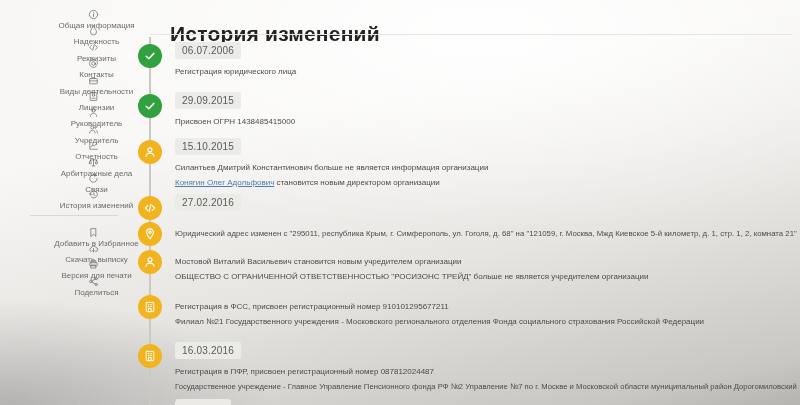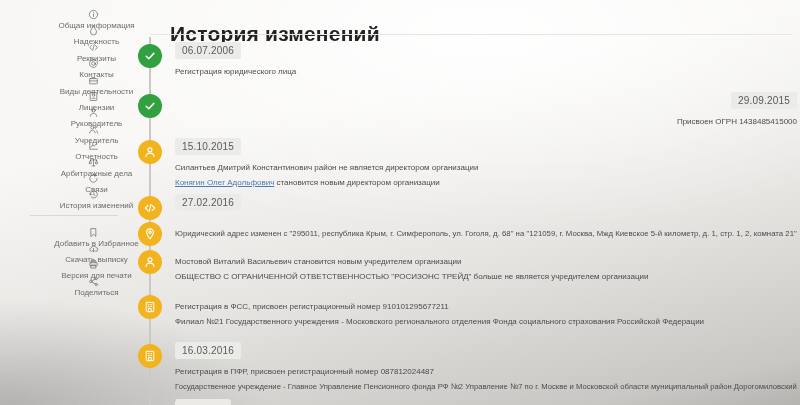--- a/index.html
+++ b/index.html
@@ -204,28 +204,28 @@
       <svg width="14" height="14" viewBox="0 0 24 24" fill="none" stroke="#ffffff" stroke-linecap="round" stroke-linejoin="round" stroke-width="2.6">
         <polyline points="5.5,12.5 10,16.8 18.5,7.5"></polyline>
       </svg>
     </div>
     <div class="event" style="top: 40px;"><span class="date-badge">06.07.2006</span><br><div class="line">Регистрация юридического лица</div></div>
     <div class="dot" style="background: rgb(49, 160, 62); top: 94px;">
       <svg width="14" height="14" viewBox="0 0 24 24" fill="none" stroke="#ffffff" stroke-linecap="round" stroke-linejoin="round" stroke-width="2.6">
         <polyline points="5.5,12.5 10,16.8 18.5,7.5"></polyline>
       </svg>
     </div>
-    <div class="event" style="top: 90px; text-align: right;"><span class="date-badge">29.09.2015</span><br><div class="line">Присвоен ОГРН 1438485415000</div></div>
+    <div class="event" style="top: 90px;"><span class="date-badge">29.09.2015</span><br><div class="line">Присвоен ОГРН 1438485415000</div></div>
     <div class="dot" style="background: rgb(241, 179, 30); top: 140px;">
       <svg width="14" height="14" viewBox="0 0 24 24" fill="none" stroke="#ffffff" stroke-linecap="round" stroke-linejoin="round" stroke-width="2">
         <circle cx="12" cy="8.2" r="3.4"></circle>
         <path d="M5.2 19.6c0-3.8 3-5.8 6.8-5.8s6.8 2 6.8 5.8"></path>
       </svg>
     </div>
-    <div class="event" style="top: 136px;"><span class="date-badge">15.10.2015</span><br><div class="line">Силантьев Дмитрий Константинович район не является директором организации</div><div class="line"><a>Конягин Олег Адольфович</a> становится новым директором организации</div></div>
+    <div class="event" style="top: 136px;"><span class="date-badge">15.10.2015</span><br><div class="line">Силантьев Дмитрий Константинович больше не является информация организации</div><div class="line"><a>Конягин Олег Адольфович</a> становится новым директором организации</div></div>
     <div class="dot" style="background: rgb(241, 179, 30); top: 196px;">
       <svg width="14" height="14" viewBox="0 0 24 24" fill="none" stroke="#ffffff" stroke-linecap="round" stroke-linejoin="round" stroke-width="1.9">
         <polyline points="8.5,7.5 4,12 8.5,16.5"></polyline>
         <polyline points="15.5,7.5 20,12 15.5,16.5"></polyline>
         <line x1="13.6" y1="5.5" x2="10.4" y2="18.5"></line>
       </svg>
     </div>
     <div class="event" style="top: 192px;"><span class="date-badge">27.02.2016</span><br></div>
     <div class="dot" style="background: rgb(241, 179, 30); top: 222px;">
       <svg width="14" height="14" viewBox="0 0 24 24" fill="none" stroke="#ffffff" stroke-linecap="round" stroke-linejoin="round" stroke-width="1.9">

